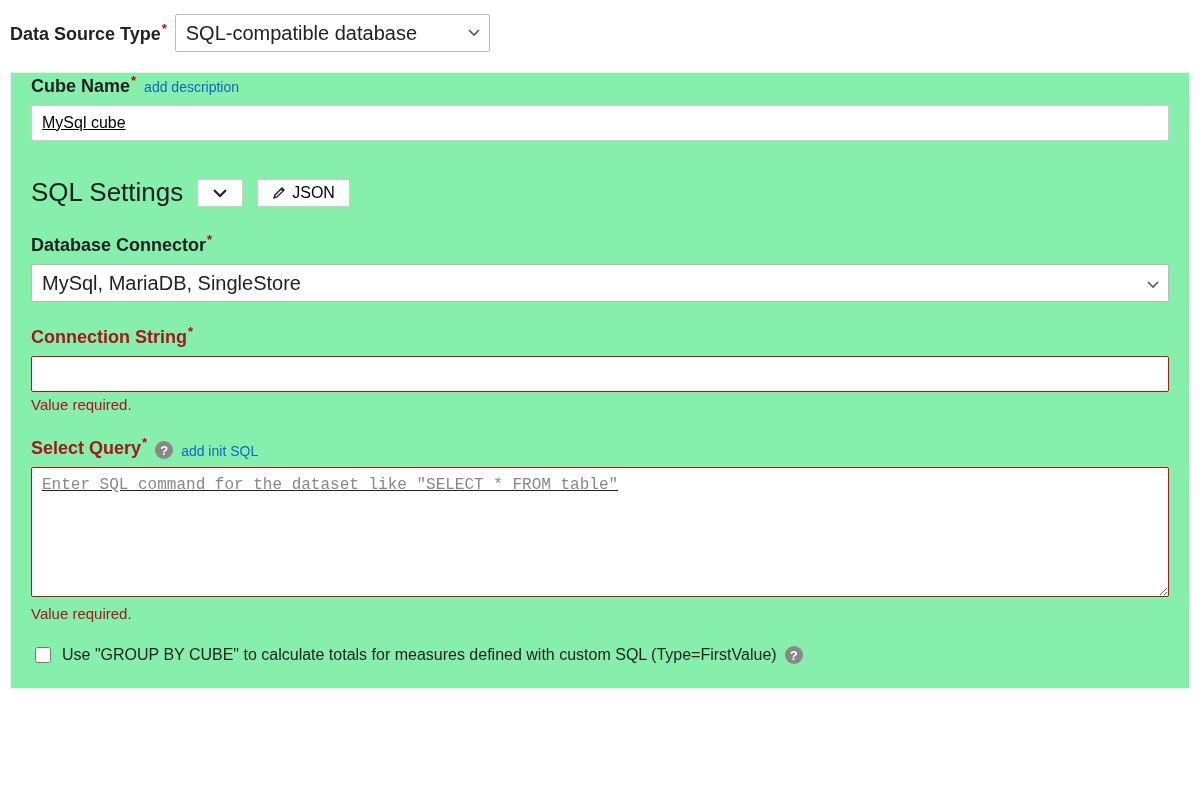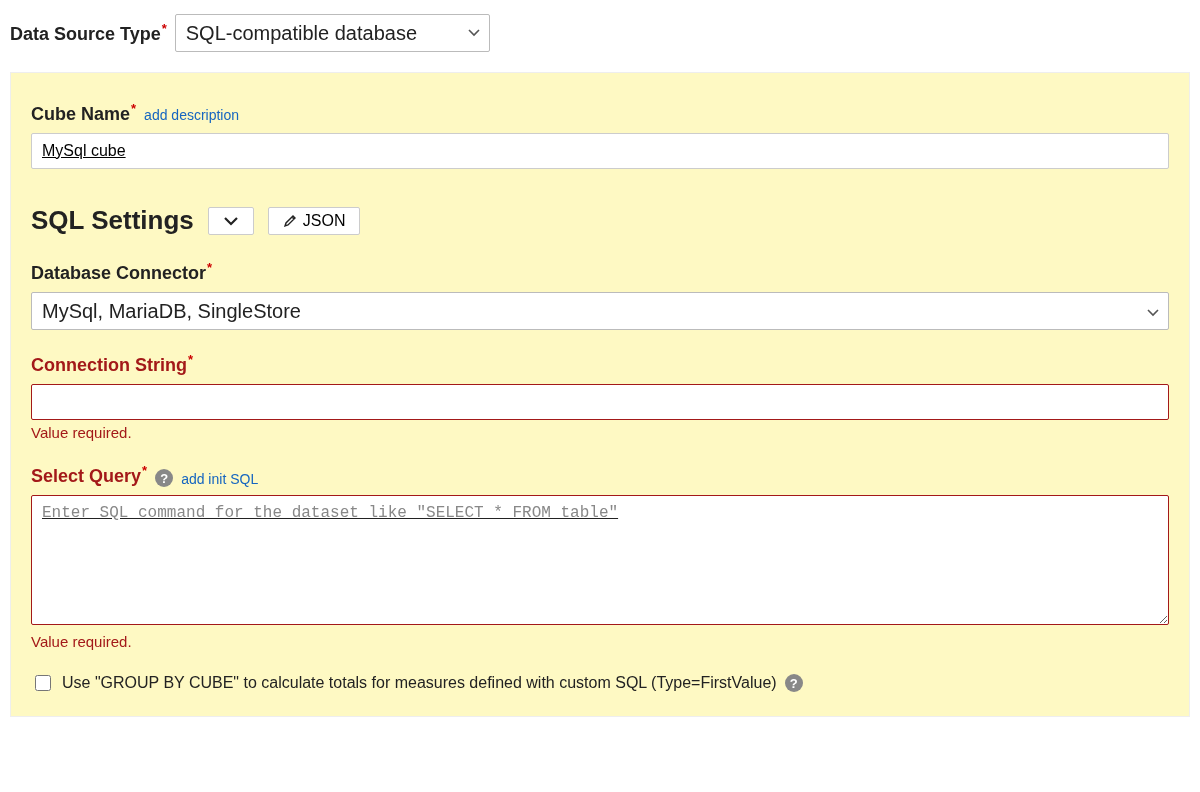--- a/index.html
+++ b/index.html
@@ -45,23 +45,23 @@
   }
   .select-box .chev {
     position: absolute;
     right: 10px;
     top: 50%;
     transform: translateY(-50%);
     pointer-events: none;
     color: #555;
   }
   .panel {
-    background: #fef9c3;
+    background: #86efac;
     border: 1px solid #eee;
-    padding: 28px 20px 22px 20px;
+    padding: 0 20px 22px 20px;
   }
   .field-label-row {
     display: flex;
     align-items: baseline;
     gap: 8px;
     margin-bottom: 8px;
   }
   .link-small {
     color: #1565c0;
     font-size: 14px;
@@ -79,21 +79,21 @@
     text-decoration: underline;
   }
   .section-row {
     display: flex;
     align-items: center;
     gap: 14px;
     margin: 36px 0 24px 0;
   }
   .section-title {
     font-size: 26px;
-    font-weight: 700;
+    font-weight: 400;
     color: #222;
   }
   .btn {
     display: inline-flex;
     align-items: center;
     gap: 6px;
     background: #fff;
     border: 1px solid #ccc;
     padding: 8px 14px;
     font-size: 16px;

